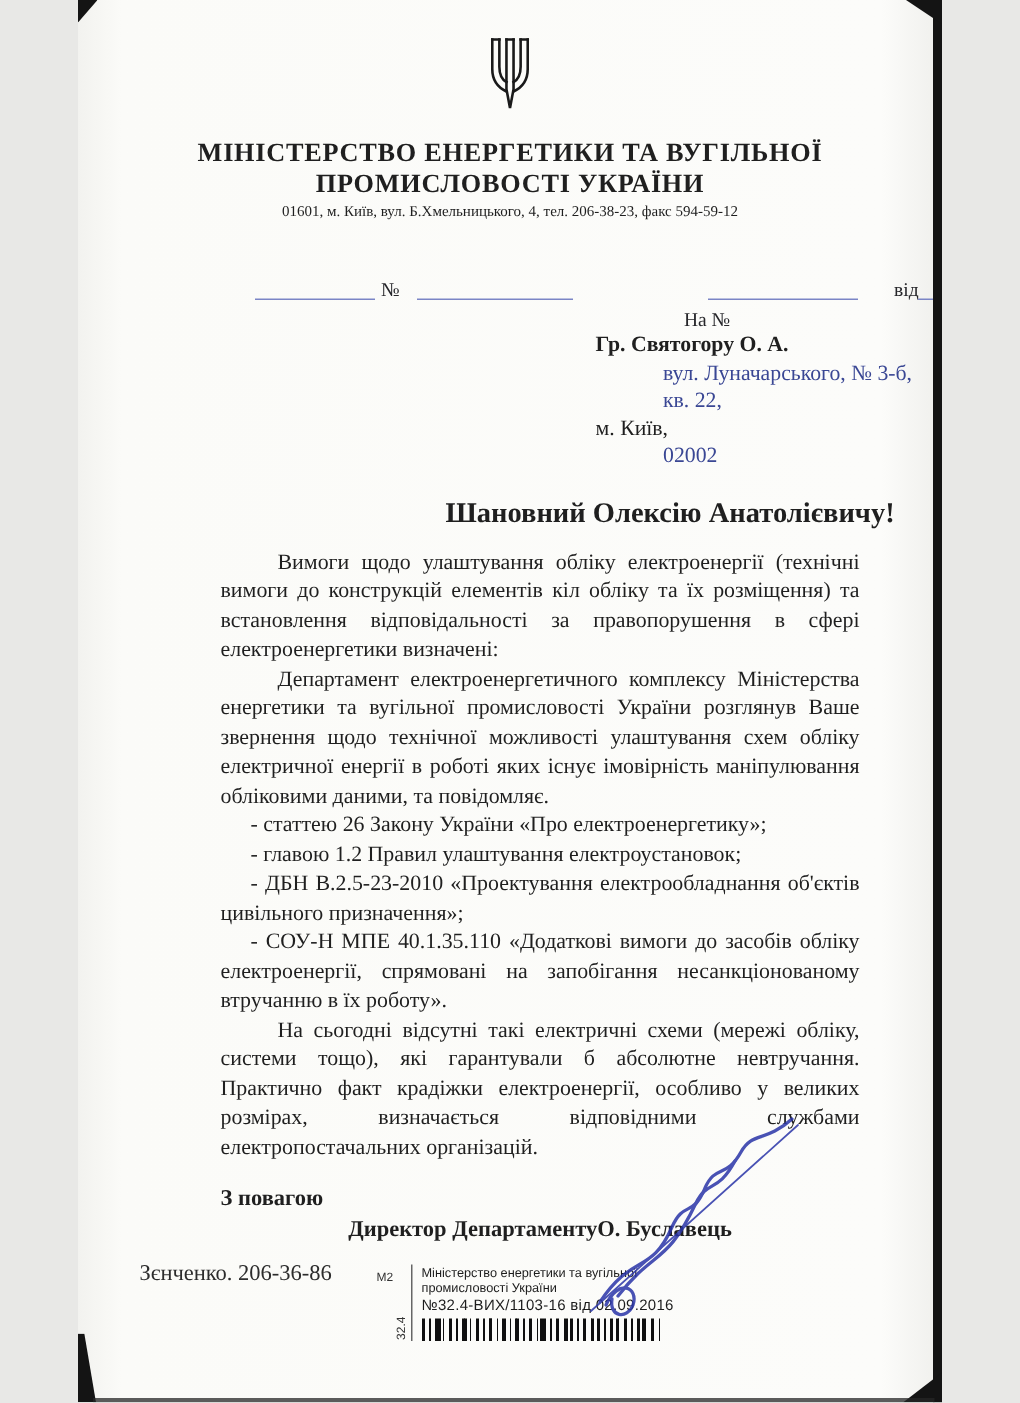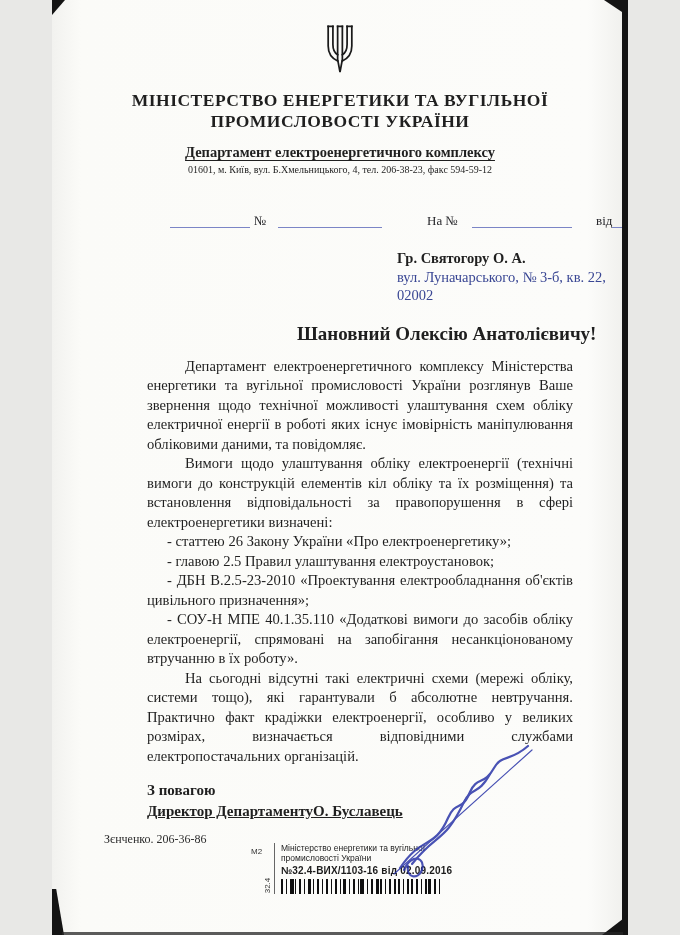--- a/index.html
+++ b/index.html
@@ -22,47 +22,47 @@
   .ministry { text-align:center; margin-top:10px; font-weight:bold; font-size:17.5px; line-height:21px; letter-spacing:.5px; }
   .dept { text-align:center; margin-top:12px; font-weight:bold; font-size:14.5px; text-decoration:underline; text-underline-offset:3px; }
   .addr { text-align:center; margin-top:3px; font-size:10px; }
 
   .refline { position:relative; height:18px; margin-top:38px; font-size:13px; }
   .refline .rl { position:absolute; height:14px; border-bottom:1.5px solid #7b85c6; }
   .refline .rlabel { position:absolute; top:0; color:#26262a; }
   .rl.l1 { left:118px; width:80px; }
   .rlabel.no { left:202px; }
   .rl.l2 { left:226px; width:104px; }
-  .rlabel.na { left:375px; }
+  .rlabel.na { left:404px;margin-top:20px; }
   .rl.l3 { left:420px; width:100px; }
   .rlabel.vid { left:544px; }
   .rl.l4 { left:560px; width:44px; }
 
   .recipient { margin:18px 0 0 345px; font-size:14.5px; line-height:18.5px; }
-  .blue { color:#3a4794; }
+  .blue { color:#3a4794;margin-left:45px; }
   .b { font-weight:bold; }
 
   .salutation { margin:18px 0 0 245px; font-size:19px; }
 
   .body-txt { margin:12px 55px 0 95px; font-size:14.6px; line-height:19.5px; text-align:justify; }
   .body-txt p { margin:0; text-indent:38px; }
   .body-txt .li { text-indent:20px; }
 
   .sig-block { margin:16px 55px 0 95px; font-size:15px; }
-  .sig-row { display:flex; justify-content:flex-start; margin-top:4px;text-decoration:underline; }
+  .sig-row { display:flex; justify-content:center; margin-top:4px; }
 
-  .executor { margin:12px 0 0 52px; font-size:12px; color:#2c2c2c; }
+  .executor { margin:12px 0 0 41px; font-size:15px; color:#2c2c2c; }
 
   .signature-svg { position:absolute; left:330px; top:740px; z-index:6; }
 
   .stamp { position:absolute; left:222px; top:843px; width:170px; z-index:4;
     border-left:1px solid #666; padding-left:6px;
     font-family:"Liberation Sans","DejaVu Sans",sans-serif; color:#1c1c1c; }
   .s-org { font-size:8.5px; line-height:10px; }
-  .s-reg { font-size:10px; font-weight:bold; margin-top:2px; letter-spacing:.2px; white-space:nowrap; }
+  .s-reg { font-size:10px; font-weight:normal; margin-top:2px; letter-spacing:.2px; white-space:nowrap; }
   .barcode { margin-top:3px; height:15px; width:160px;
     background:
       repeating-linear-gradient(90deg,#101010 0 2px,transparent 2px 5px,#101010 5px 6px,transparent 6px 9px),
       repeating-linear-gradient(90deg,transparent 0 11px,#101010 11px 13px,transparent 13px 17px);
   }
   .s-side { position:absolute; left:-15px; bottom:4px; transform:rotate(-90deg); transform-origin:center; font-size:8px; color:#333; }
   .s-mark { position:absolute; left:-24px; top:4px; font-size:8px; color:#333; }
 </style>
 </head>
 <body>
@@ -89,46 +89,46 @@
         <path d="M21 3 v42 l3 16 l3 -16 v-42"></path>
       </g>
     </svg>
   </div>
 
   <div class="ministry">
     <div>МІНІСТЕРСТВО ЕНЕРГЕТИКИ ТА ВУГІЛЬНОЇ</div>
     <div>ПРОМИСЛОВОСТІ УКРАЇНИ</div>
   </div>
 
-  <div class="dept">Департамент електроенергетичного комплексу</div>
   <div class="addr">01601, м. Київ, вул. Б.Хмельницького, 4, тел. 206-38-23, факс 594-59-12</div>
 
   <div class="refline">
     <span class="rl l1"></span>
     <span class="rlabel no">№</span>
     <span class="rl l2"></span>
     <span class="rlabel na">На №</span>
     <span class="rl l3"></span>
     <span class="rlabel vid">від</span>
     <span class="rl l4"></span>
   </div>
 
   <div class="recipient">
     <div class="b">Гр. Святогору О. А.</div>
     <div class="blue">вул. Луначарського, № 3-б, кв. 22,</div>
+    <div>м. Київ,</div>
     <div class="blue">02002</div>
   </div>
 
   <div class="salutation b">Шановний Олексію Анатолієвичу!</div>
 
   <div class="body-txt">
+    <p>Вимоги щодо улаштування обліку електроенергії (технічні вимоги до конструкцій елементів кіл обліку та їх розміщення) та встановлення відповідальності за правопорушення в сфері електроенергетики визначені:</p>
     <p>Департамент електроенергетичного комплексу Міністерства енергетики та вугільної промисловості України розглянув Ваше звернення щодо технічної можливості улаштування схем обліку електричної енергії в роботі яких існує імовірність маніпулювання обліковими даними, та повідомляє.</p>
-    <p>Вимоги щодо улаштування обліку електроенергії (технічні вимоги до конструкцій елементів кіл обліку та їх розміщення) та встановлення відповідальності за правопорушення в сфері електроенергетики визначені:</p>
     <div class="li">- статтею 26 Закону України «Про електроенергетику»;</div>
-    <div class="li">- главою 2.5 Правил улаштування електроустановок;</div>
+    <div class="li">- главою 1.2 Правил улаштування електроустановок;</div>
     <div class="li">- ДБН В.2.5-23-2010 «Проектування електрообладнання об'єктів цивільного призначення»;</div>
     <div class="li">- СОУ-Н МПЕ 40.1.35.110 «Додаткові вимоги до засобів обліку електроенергії, спрямовані на запобігання несанкціонованому втручанню в їх роботу».</div>
     <p>На сьогодні відсутні такі електричні схеми (мережі обліку, системи тощо), які гарантували б абсолютне невтручання. Практично факт крадіжки електроенергії, особливо у великих розмірах, визначається відповідними службами електропостачальних організацій.</p>
   </div>
 
   <div class="sig-block">
     <div class="b">З повагою</div>
     <div class="sig-row">
       <span class="b">Директор Департаменту</span>
       <span class="b">О. Буславець</span>

